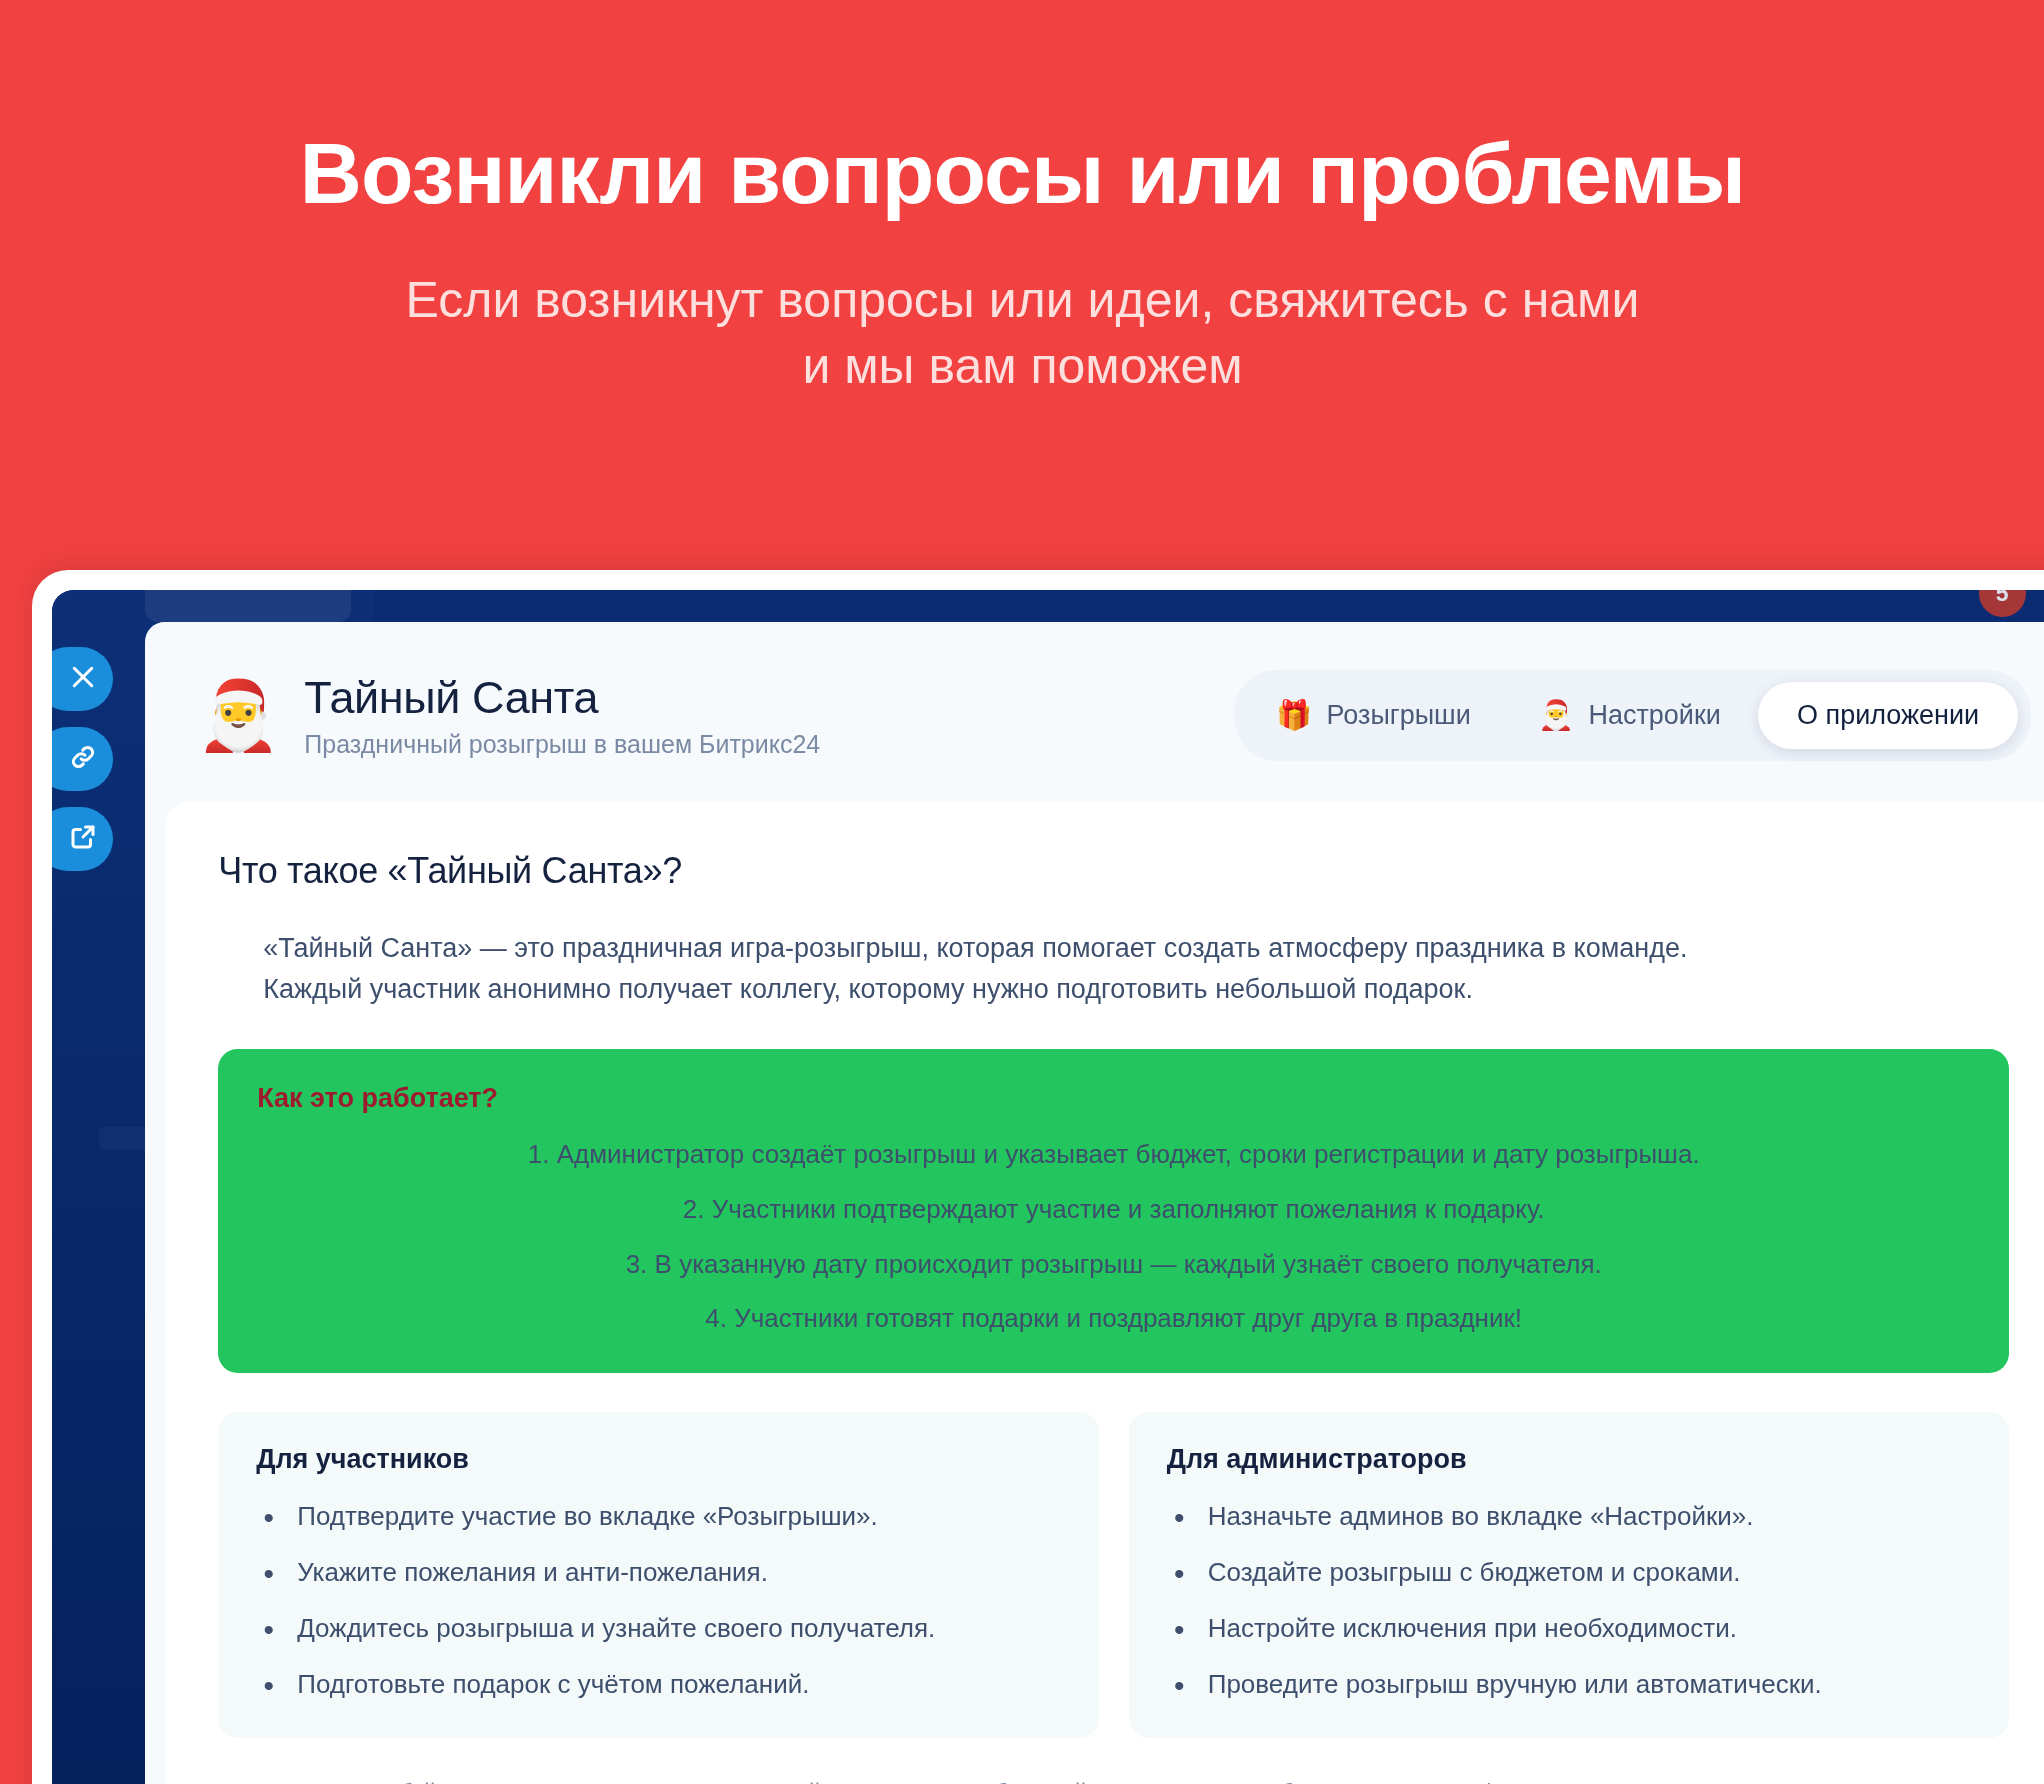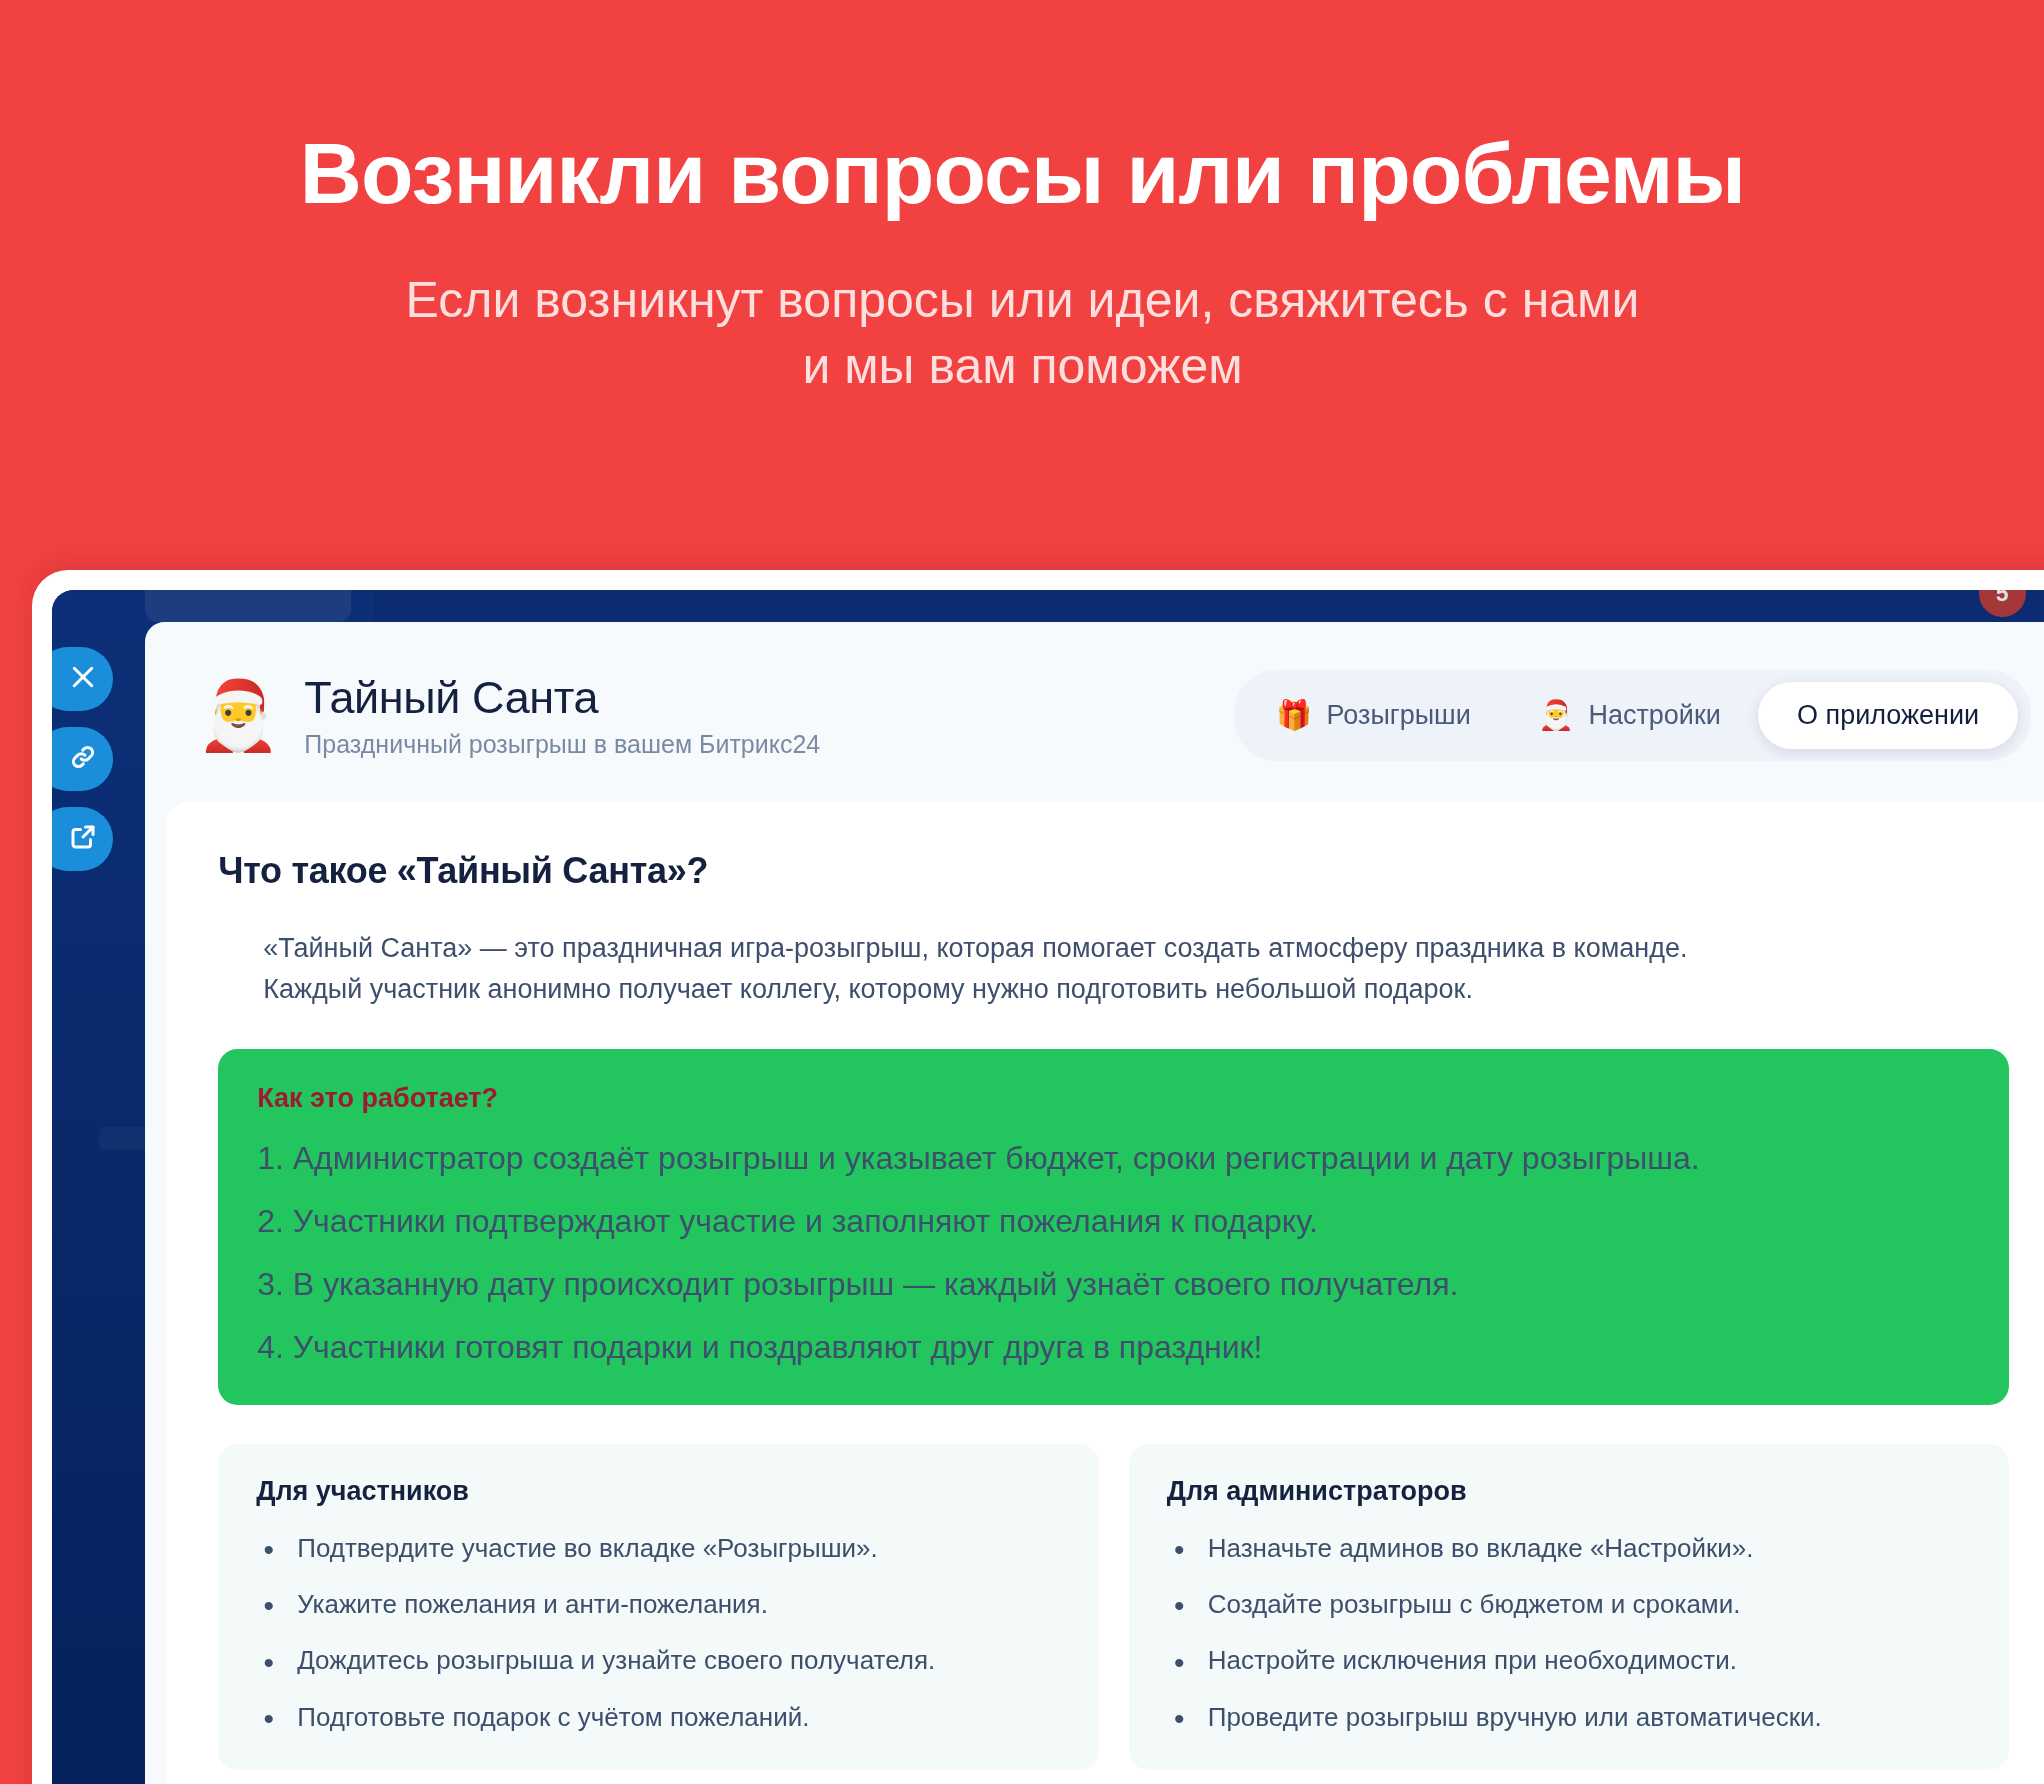--- a/index.html
+++ b/index.html
@@ -129,32 +129,32 @@
   }
 
   
   .content {
     margin: 41px 21.5px 0 21.5px;
     background: #ffffff;
     border-radius: 23px 23px 0 0;
     padding: 48px 52px 0 52px;
     height: 1057px;
   }
-  .h2 { font-size: 36px; font-weight: 700; color: #14213f; letter-spacing: -0.3px; }
+  .h2 { font-size: 36px; font-weight: 400; color: #14213f; letter-spacing: -0.3px; }
   .lead { margin-top: 36px; font-size: 27px; line-height: 1.52; color: #3d4f6d; margin-left: 45px; }
 
   .howbox {
     margin-top: 39px;
     background: #22c55e;
     border-radius: 19.7px;
     padding: 34px 39px 36px 39px;
   }
   .howbox h3 { font-size: 27px; font-weight: 700; color: #9e1b2f; }
   .howbox ol { list-style: none; margin-top: 23px; }
-  .howbox ol li { font-size: 32px; color: #3d4f6d; line-height: 1.35; margin-top: 19.7px; }
+  .howbox ol li { font-size: 26px; color: #3d4f6d; line-height: 1.35; margin-top: 19.7px; text-align: center; }
   .howbox ol li:first-child { margin-top: 0; }
 
   .two-col { display: flex; gap: 30px; margin-top: 39px; }
   .col {
     flex: 1;
     background: #f4f9fa;
     border-radius: 19.7px;
     padding: 32px 38px 36px 38px;
   }
   .col h3 { font-size: 27px; font-weight: 700; color: #14213f; }

